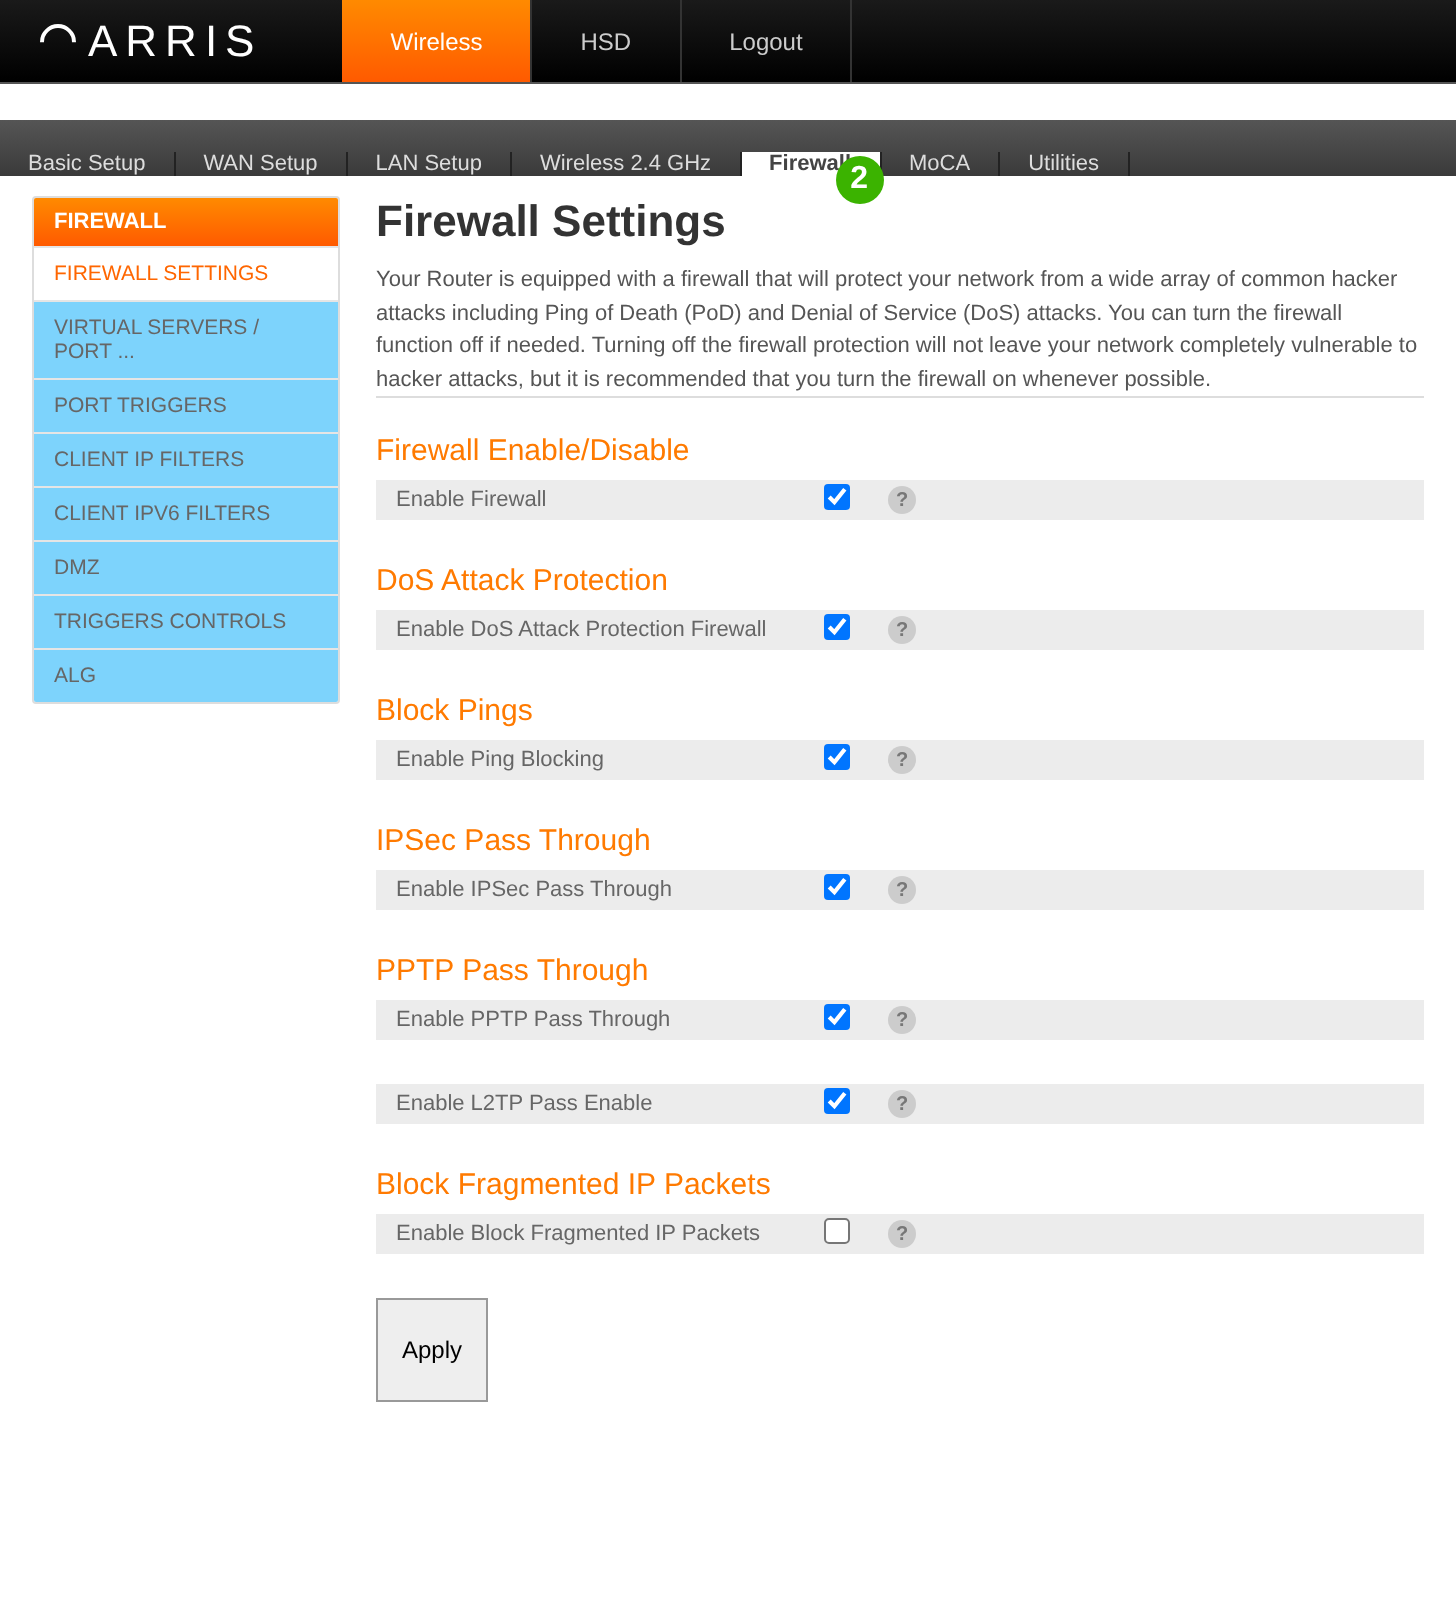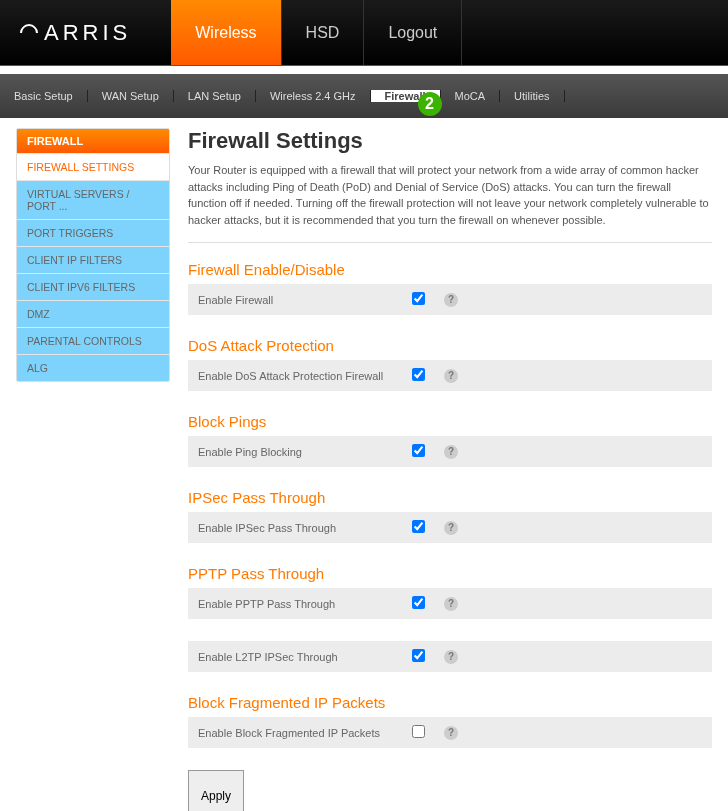--- a/index.html
+++ b/index.html
@@ -1,37 +1,37 @@
 <!DOCTYPE html>
 <html><head>
 <meta charset="utf-8">
 <style>
 *{box-sizing:border-box;margin:0;padding:0}
 body{font-family:Arial,Helvetica,sans-serif;font-size:12px;color:#444;background:#fff;width:728px}
-.topbar{background:linear-gradient(#1a1a1a,#000);height:66px;display:flex;align-items:stretch;border-bottom:1px solid #555}
+.topbar{background:linear-gradient(#1a1a1a,#000);height:42px;display:flex;align-items:stretch;border-bottom:1px solid #555}
 .logo{display:flex;align-items:center;padding:0 20px;color:#fff;font-size:22px;letter-spacing:4px;font-weight:300}
 .logo .arc{display:inline-block;width:18px;height:18px;border:2px solid #fff;border-radius:50%;border-bottom-color:transparent;border-right-color:transparent;transform:rotate(45deg);margin-right:6px;vertical-align:-2px}
 .topnav{display:flex;margin-left:20px}
-.topnav a{display:flex;align-items:center;padding:0 24px;color:#ccc;font-size:16px;text-decoration:none;border-right:1px solid #333}
+.topnav a{display:flex;align-items:center;padding:0 24px;color:#ccc;font-size:12px;text-decoration:none;border-right:1px solid #333}
 .topnav a.active{background:linear-gradient(#ff8a00,#ff5a00);color:#fff}
-.tabbar{background:linear-gradient(#555,#3a3a3a);height:44px;display:flex;align-items:center;font-size:11px;margin-top:8px}
+.tabbar{background:linear-gradient(#555,#3a3a3a);height:28px;display:flex;align-items:flex-end;font-size:11px;margin-top:18px}
 .tabbar a{display:flex;align-items:center;justify-content:center;padding:0 14px;color:#ddd;border-right:1px solid #222;text-decoration:none;position:relative}
 .tabbar a.active{background:#fff;color:#444;font-weight:bold}
 .step-badge{position:absolute;right:-2px;bottom:-14px;width:24px;height:24px;background:#3bb300;border-radius:50%;color:#fff;font-weight:bold;font-size:16px;display:flex;align-items:center;justify-content:center}
 .layout{display:flex;padding:10px 16px 40px;gap:18px}
 .sidebar{width:154px;border:1px solid #ddd;border-radius:2px;overflow:hidden;height:fit-content}
 .side-head{background:linear-gradient(#ff8a00,#ff5a00);color:#fff;font-weight:bold;font-size:11px;padding:6px 10px}
 .side-item{padding:7px 10px;border-top:1px solid #e5e5e5;font-size:10.5px;color:#666;cursor:pointer;background:#7dd3fc}
 .side-item.sel{color:#ff6600;background:#fff}
 .main{flex:1}
 h1{font-size:22px;font-weight:bold;color:#333;margin-bottom:8px}
-.desc{font-size:11px;line-height:1.5;color:#555;border-bottom:1px solid #ddd;padding-bottom:14px;margin-bottom:18px}
+.desc{font-size:11px;line-height:1.5;color:#555;border-bottom:1px solid #ddd;margin-bottom:18px}
 .section{margin-bottom:22px}
 .sec-title{color:#ff7a00;font-size:15px;font-weight:normal;margin-bottom:6px}
-.row{display:flex;align-items:center;background:#ececec;height:31px;padding:0 10px;font-size:11px;color:#666}
+.row{display:flex;align-items:center;background:#ececec;height:20px;padding:0 10px;font-size:11px;color:#666}
 .row .label{flex:0 0 200px}
 .row .ctrl{flex:0 0 40px;text-align:center}
 .help{width:14px;height:14px;border-radius:50%;background:#ccc;color:#777;display:inline-flex;align-items:center;justify-content:center;font-size:10px;font-weight:bold;cursor:pointer;margin-left:6px}
 .apply-wrap{margin-top:20px}
 .apply{padding:18px 12px;font-size:12px;border:1px solid #999;background:#eee;cursor:pointer}
 </style>
 </head>
 <body>
 
 <div class="topbar">
@@ -59,21 +59,21 @@
 <div class="layout">
   <div class="sidebar">
     <div class="side-head">FIREWALL</div>
     <div id="sideitems">
         <div class="side-item sel">FIREWALL SETTINGS</div>
         <div class="side-item">VIRTUAL SERVERS / PORT ...</div>
         <div class="side-item">PORT TRIGGERS</div>
         <div class="side-item">CLIENT IP FILTERS</div>
         <div class="side-item">CLIENT IPV6 FILTERS</div>
         <div class="side-item">DMZ</div>
-        <div class="side-item">PARENTAL CONTROLS</div>
+        <div class="side-item">TRIGGERS CONTROLS</div>
         <div class="side-item">ALG</div>
       </div>
   </div>
 
   <div class="main">
     <h1>Firewall Settings</h1>
     <p class="desc">Your Router is equipped with a firewall that will protect your network from a wide array of common hacker attacks including Ping of Death (PoD) and Denial of Service (DoS) attacks. You can turn the firewall function off if needed. Turning off the firewall protection will not leave your network completely vulnerable to hacker attacks, but it is recommended that you turn the firewall on whenever possible.</p>
     <div id="sections">
         <div class="section">
           <div class="sec-title">Firewall Enable/Disable</div>
@@ -110,21 +110,21 @@
         <div class="section">
           <div class="sec-title">PPTP Pass Through</div>
           <div class="row">
             <span class="label">Enable PPTP Pass Through</span>
             <span class="ctrl"><input type="checkbox" checked="" style=""></span>
             <span class="help">?</span>
           </div>
         </div>
         <div class="section">
           <div class="row">
-            <span class="label">Enable L2TP IPSec Through</span>
+            <span class="label">Enable L2TP Pass Enable</span>
             <span class="ctrl"><input type="checkbox" checked="" style=""></span>
             <span class="help">?</span>
           </div>
         </div>
         <div class="section">
           <div class="sec-title">Block Fragmented IP Packets</div>
           <div class="row">
             <span class="label">Enable Block Fragmented IP Packets</span>
             <span class="ctrl"><input type="checkbox" style=""></span>
             <span class="help">?</span>

